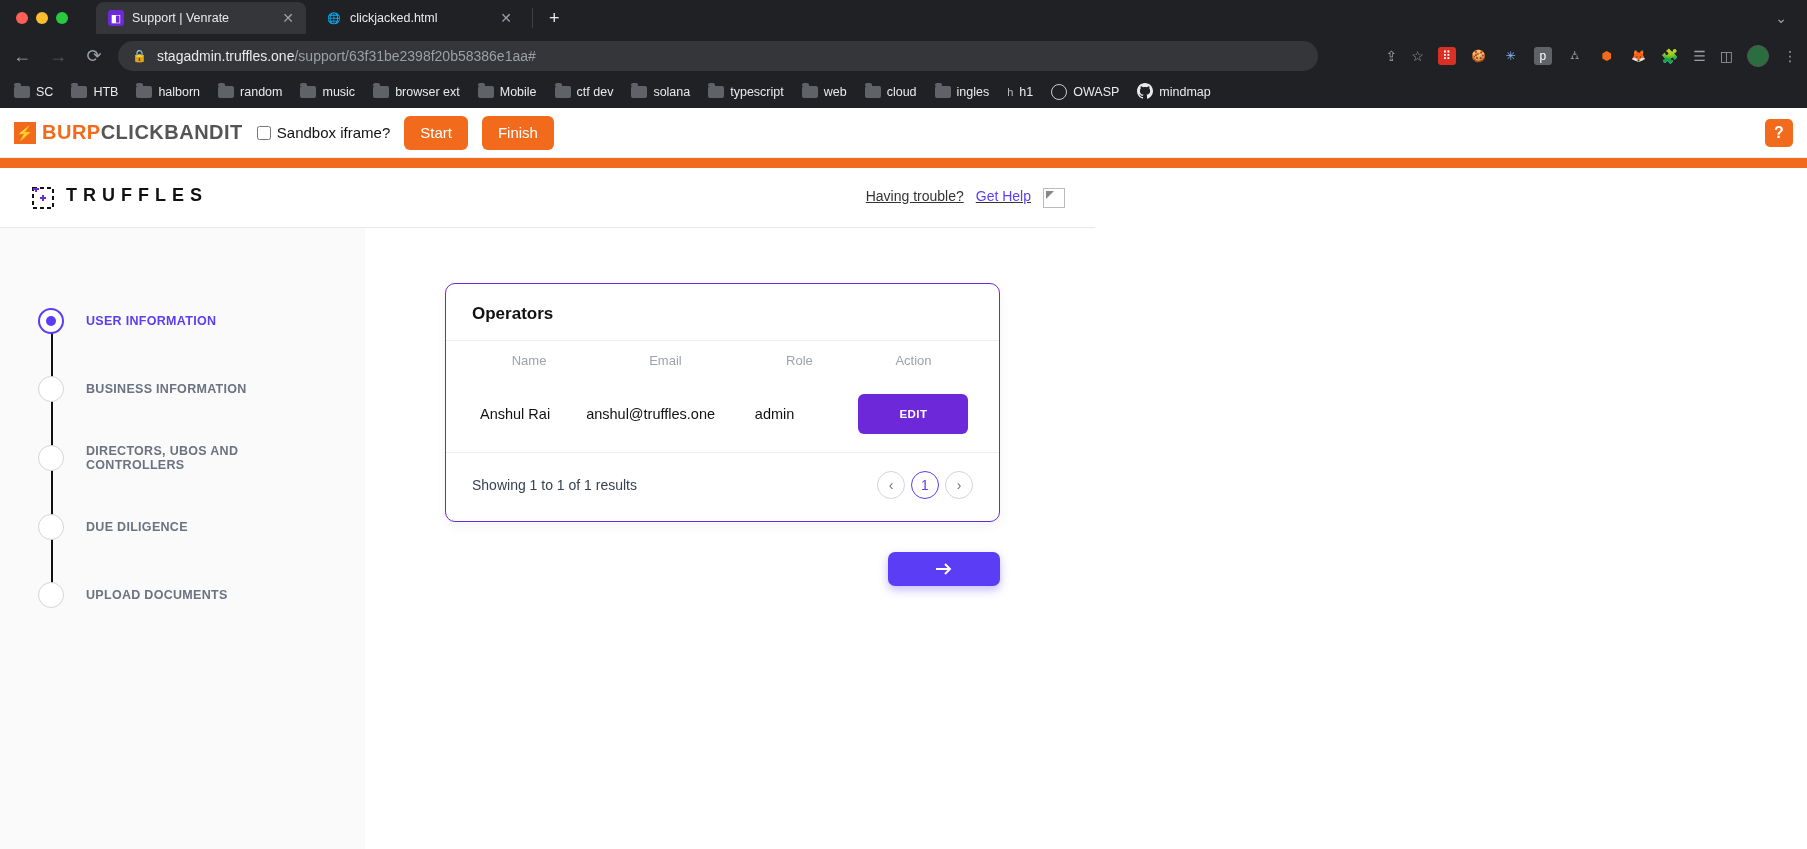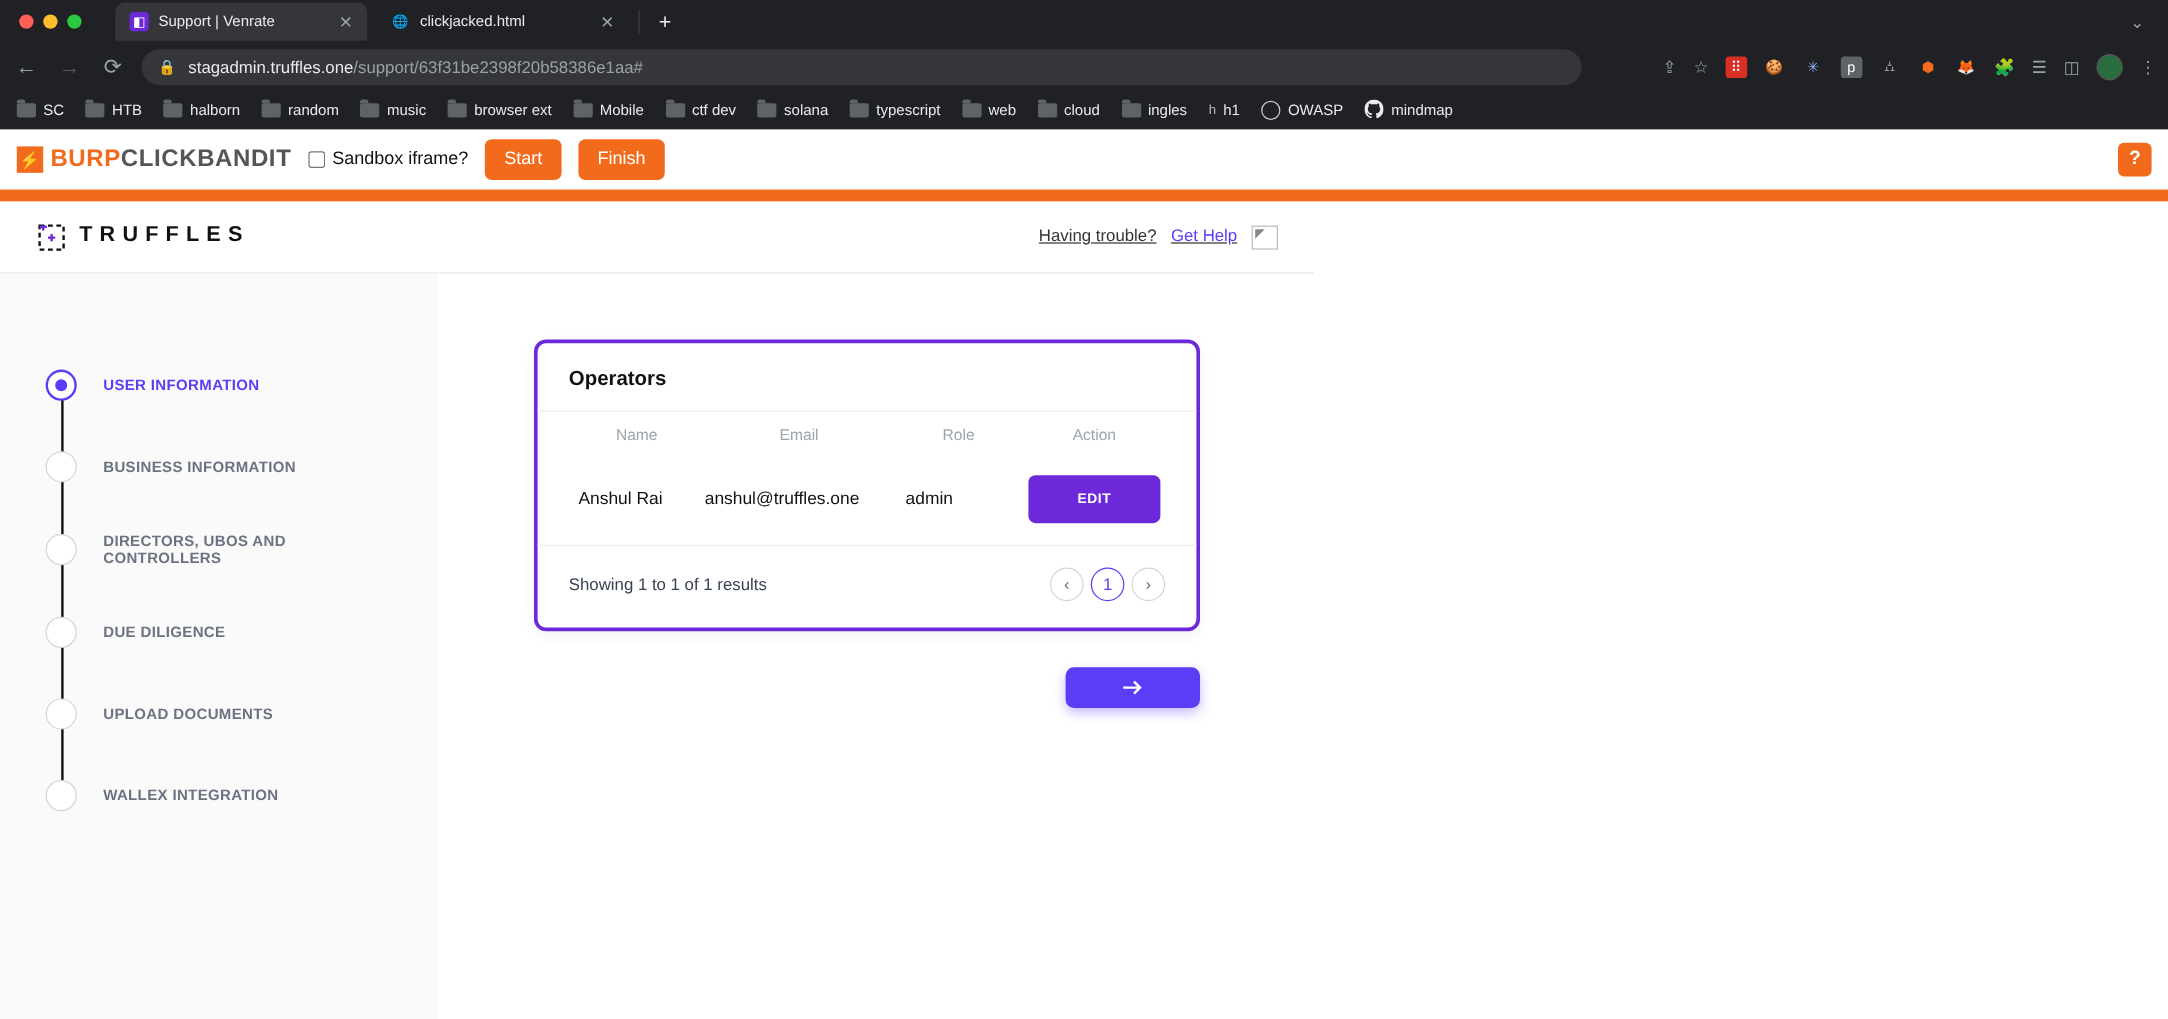--- a/index.html
+++ b/index.html
@@ -71,21 +71,21 @@
   .steps { position:relative; }
   .step-line { position:absolute; left:13px; top:20px; bottom:12px; width:2px; background:#111;}
   .step { display:flex; align-items:center; gap:22px; margin-bottom:42px; position:relative;}
   .step-circle { width:26px; height:26px; border-radius:50%; background:#fff; border:1px solid #d1d5db; z-index:1; flex-shrink:0;}
   .step.active .step-circle { border:2px solid #5b3df5; display:flex; align-items:center; justify-content:center;}
   .step.active .step-circle:after { content:""; width:10px; height:10px; border-radius:50%; background:#5b3df5;}
   .step-label { font-size:12.5px; font-weight:600; color:#6b7280; letter-spacing:.3px;}
   .step.active .step-label { color:#5b3df5;}
 
   .main { flex:1; padding:55px 40px 40px 80px; }
-  .card { width:555px; background:#fff; border:3px solid #6d28d9; border-radius:10px; box-shadow:0 4px 12px rgba(0,0,0,0.05);}
+  .card { width:555px; background:#fff; border:1px solid #6d28d9; border-radius:10px; box-shadow:0 4px 12px rgba(0,0,0,0.05);}
   .card-title { padding:20px 26px 16px; font-size:17px; font-weight:800; color:#111;}
   .tbl-head { display:flex; padding:12px 26px; color:#9ca3af; font-size:13px; border-top:1px solid #eceef1;}
   .col-name { width:115px; text-align:center;}
   .col-email { width:160px; text-align:center;}
   .col-role { width:110px; text-align:center;}
   .col-action { width:120px; text-align:center;}
   .tbl-row { display:flex; align-items:center; padding:14px 26px 18px; font-size:14.5px; color:#111;}
   .tbl-row .col-name { text-align:left; padding-left:8px;}
   .tbl-row .col-email { text-align:left;}
   .tbl-row .col-role { text-align:left; padding-left:10px;}
@@ -281,24 +281,20 @@
             <div class="step-label">DIRECTORS, UBOS AND CONTROLLERS</div>
           </div>
           <div class="step">
             <div class="step-circle"></div>
             <div class="step-label">DUE DILIGENCE</div>
           </div>
           <div class="step">
             <div class="step-circle"></div>
             <div class="step-label">UPLOAD DOCUMENTS</div>
           </div>
-          <div class="step" style="margin-bottom:0">
-            <div class="step-circle"></div>
-            <div class="step-label">WALLEX INTEGRATION</div>
-          </div>
         </div>
       </div>
 
       <div class="main">
         <div class="card">
           <div class="card-title">Operators</div>
           <div class="tbl-head">
             <div class="col-name">Name</div>
             <div class="col-email">Email</div>
             <div class="col-role">Role</div>

